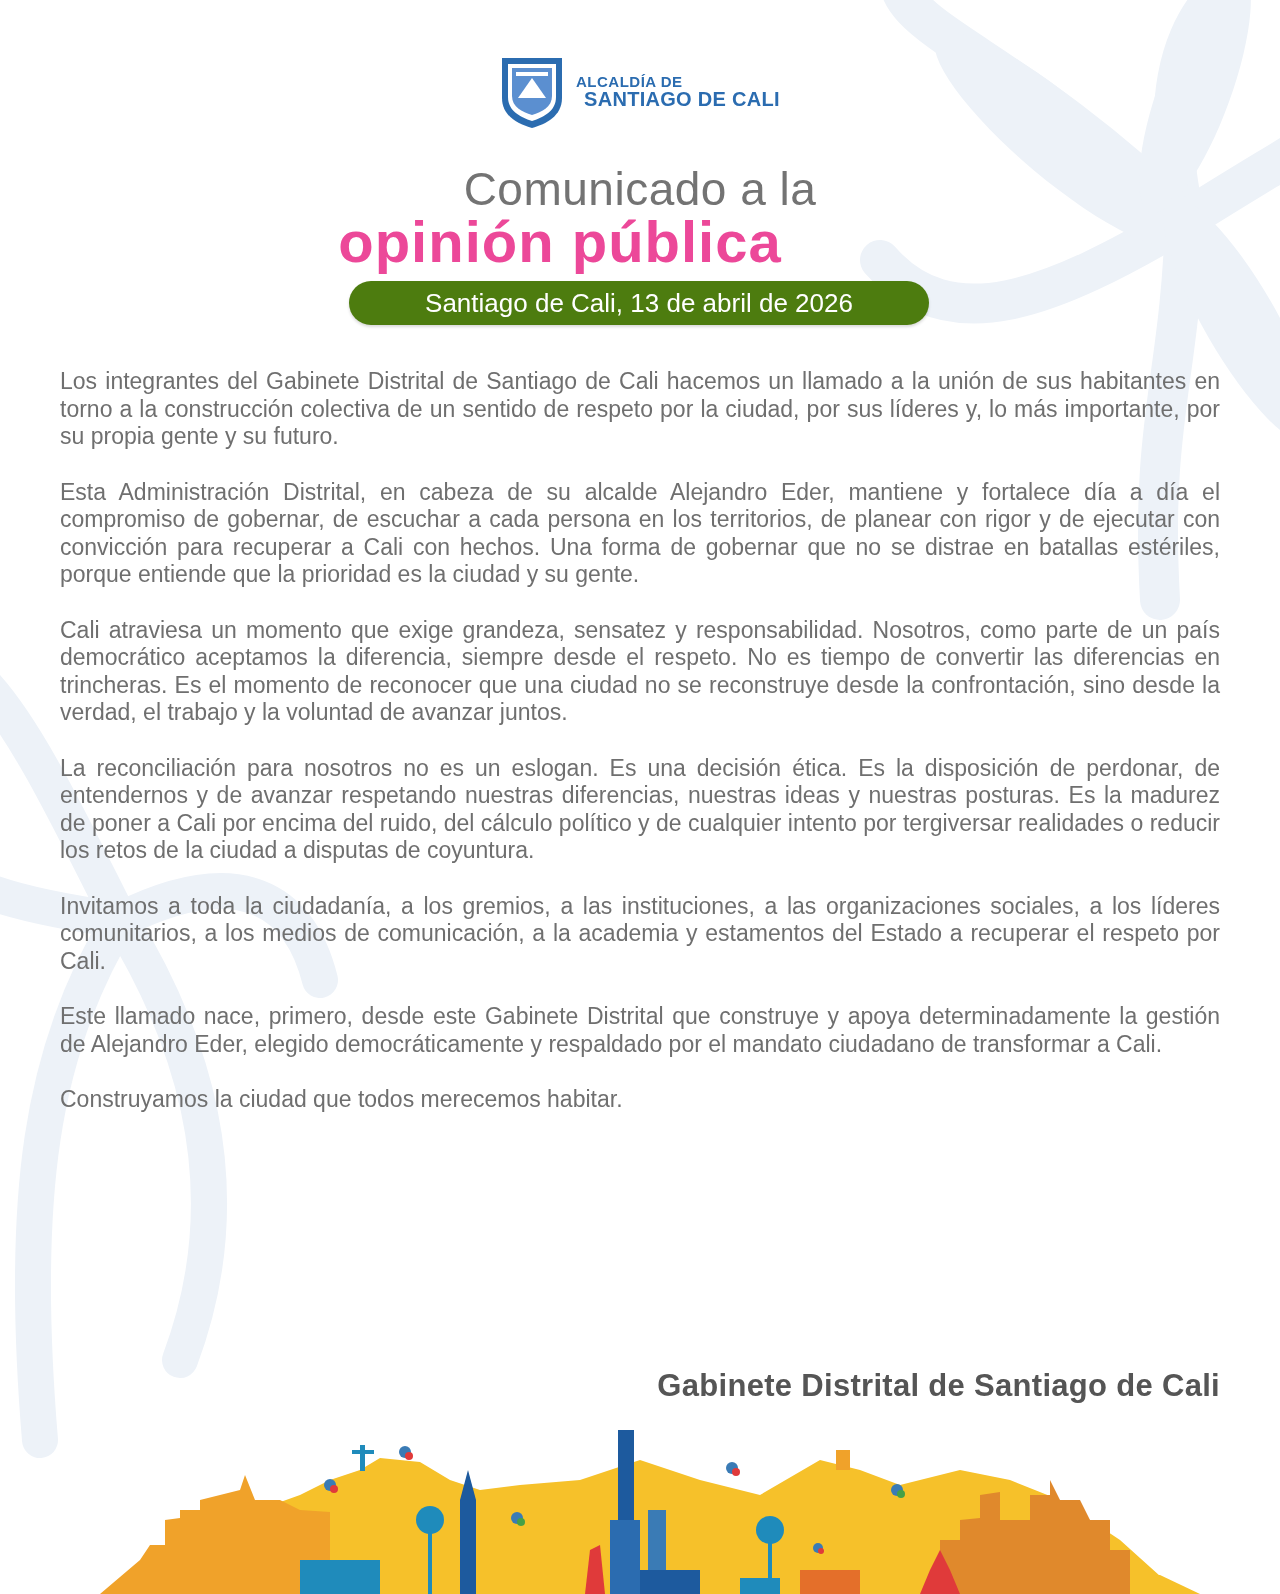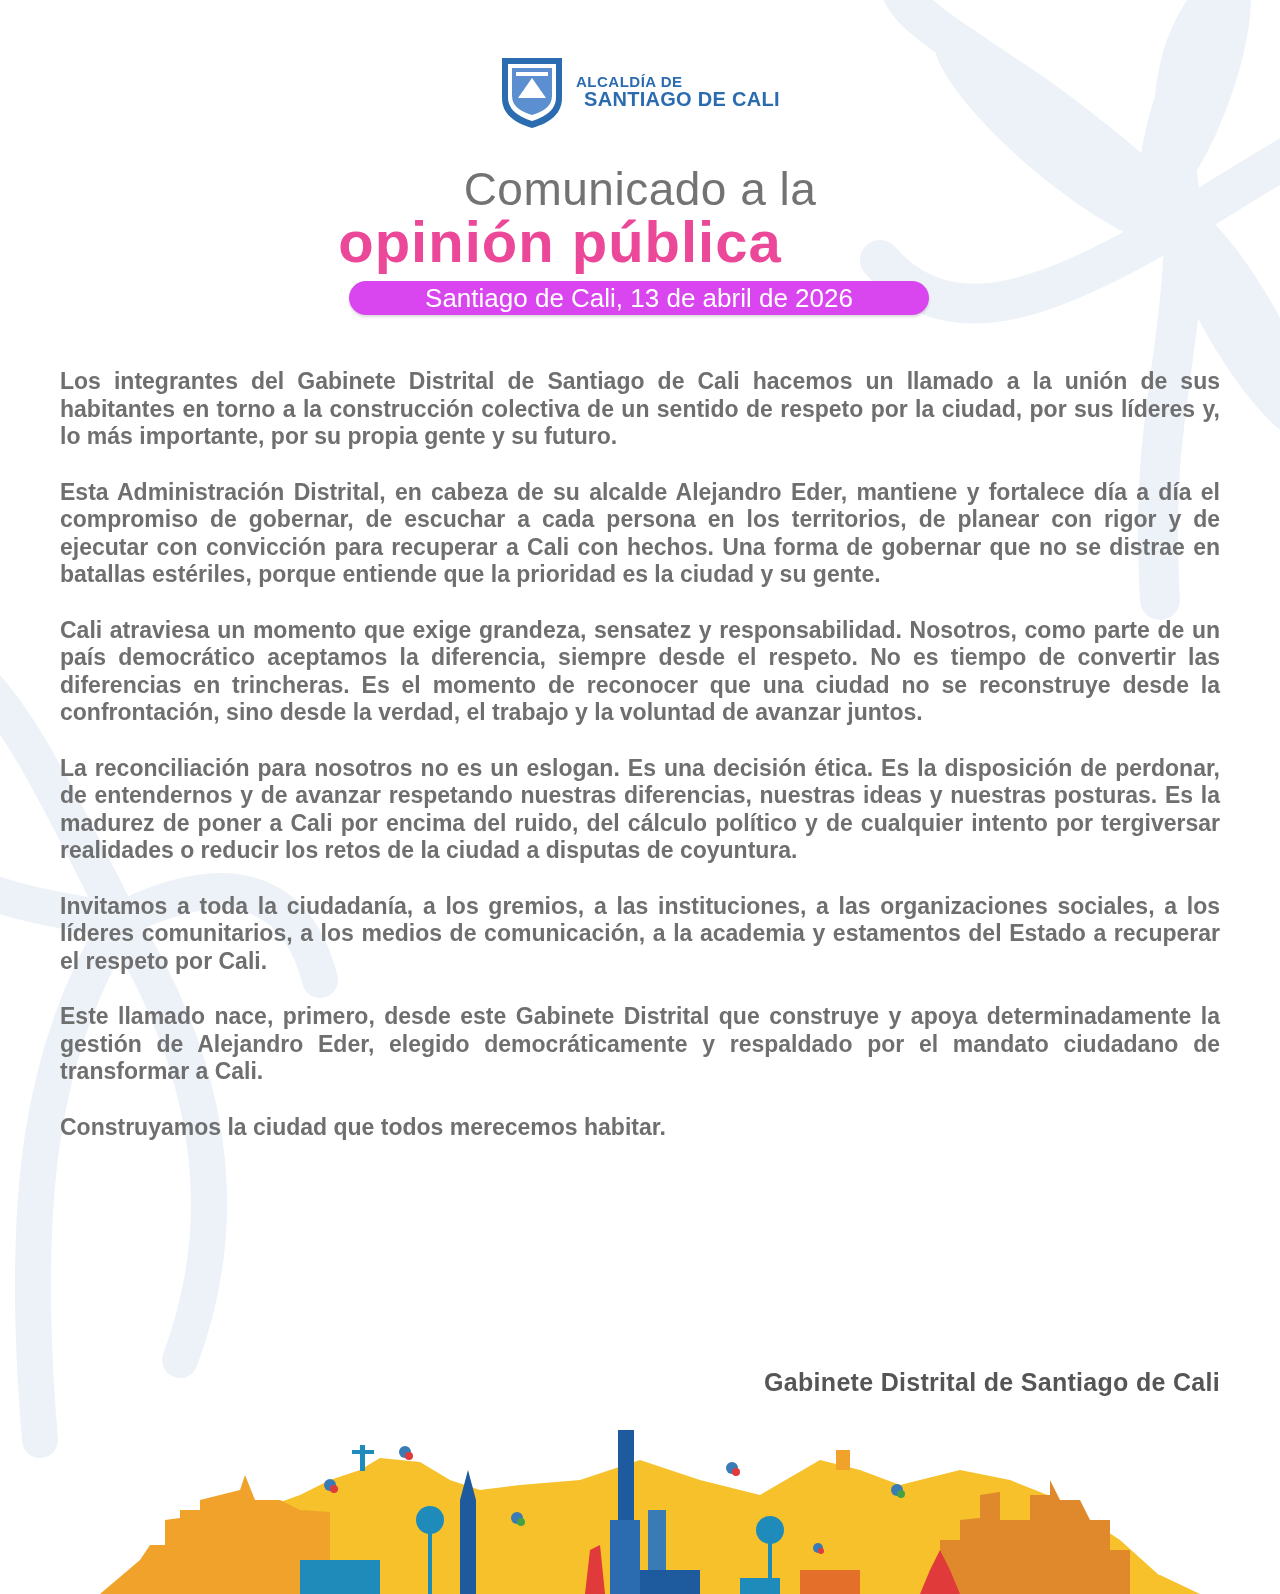--- a/index.html
+++ b/index.html
@@ -14,31 +14,31 @@
     .logo { position: absolute; left: 498px; top: 54px; display: flex; align-items: center; }
     .logo-shield { width: 68px; height: 76px; }
     .logo-text { margin-left: 10px; color: #2b6cb0; font-weight: bold; line-height: 1.05; }
     .logo-text .l1 { font-size: 15px; letter-spacing: 0.5px; }
     .logo-text .l2 { font-size: 20px; letter-spacing: 0.3px; margin-left: 8px; }
 
     .title1 { position: absolute; left: 0; width: 1280px; top: 162px; text-align: center;
       font-size: 46px; color: #737373; font-weight: normal; letter-spacing: 0.5px; }
     .title2 { position: absolute; left: 0; width: 1120px; top: 208px; text-align: center;
       font-size: 58px; color: #ec4899; font-weight: bold; letter-spacing: 1px; }
-    .date-pill { position: absolute; left: 349px; top: 281px; width: 580px; height: 34px;
-      border-radius: 23px; background: #d946ef; color: #ffffff; font-size: 26px;
+    .date-pill { position: absolute; left: 349px; top: 281px; width: 580px; height: 44px;
+      border-radius: 23px; background: #4d7c0f; color: #ffffff; font-size: 26px;
       display: flex; align-items: center; justify-content: center; box-shadow: 0 2px 3px rgba(0,0,0,0.15); }
 
     .body { position: absolute; left: 60px; top: 368px; width: 1160px; color: #6f6f6f;
-      font-size: 23px; line-height: 27.5px; font-weight: bold; }
+      font-size: 23px; line-height: 27.5px; }
     .body p { margin: 0 0 28px 0; text-align: justify; text-align-last: left; }
     .body p.p5 { margin-top: -1px; }
 
     .signature { position: absolute; right: 60px; top: 1368px; color: #555555; font-weight: bold;
-      font-size: 25px; letter-spacing: 0.3px; }
+      font-size: 31px; letter-spacing: 0.3px; }
 
     .skyline { position: absolute; left: 0; top: 1400px; width: 1280px; height: 194px; }
   </style>
 </head>
 <body>
 
 <svg class="bg-deco" viewBox="0 0 1280 1594">
   <g fill="none" stroke="#edf2f8" stroke-width="40" stroke-linecap="round">
 
     <path d="M1185 220 C 1000 40, 880 30, 900 -40"></path>

